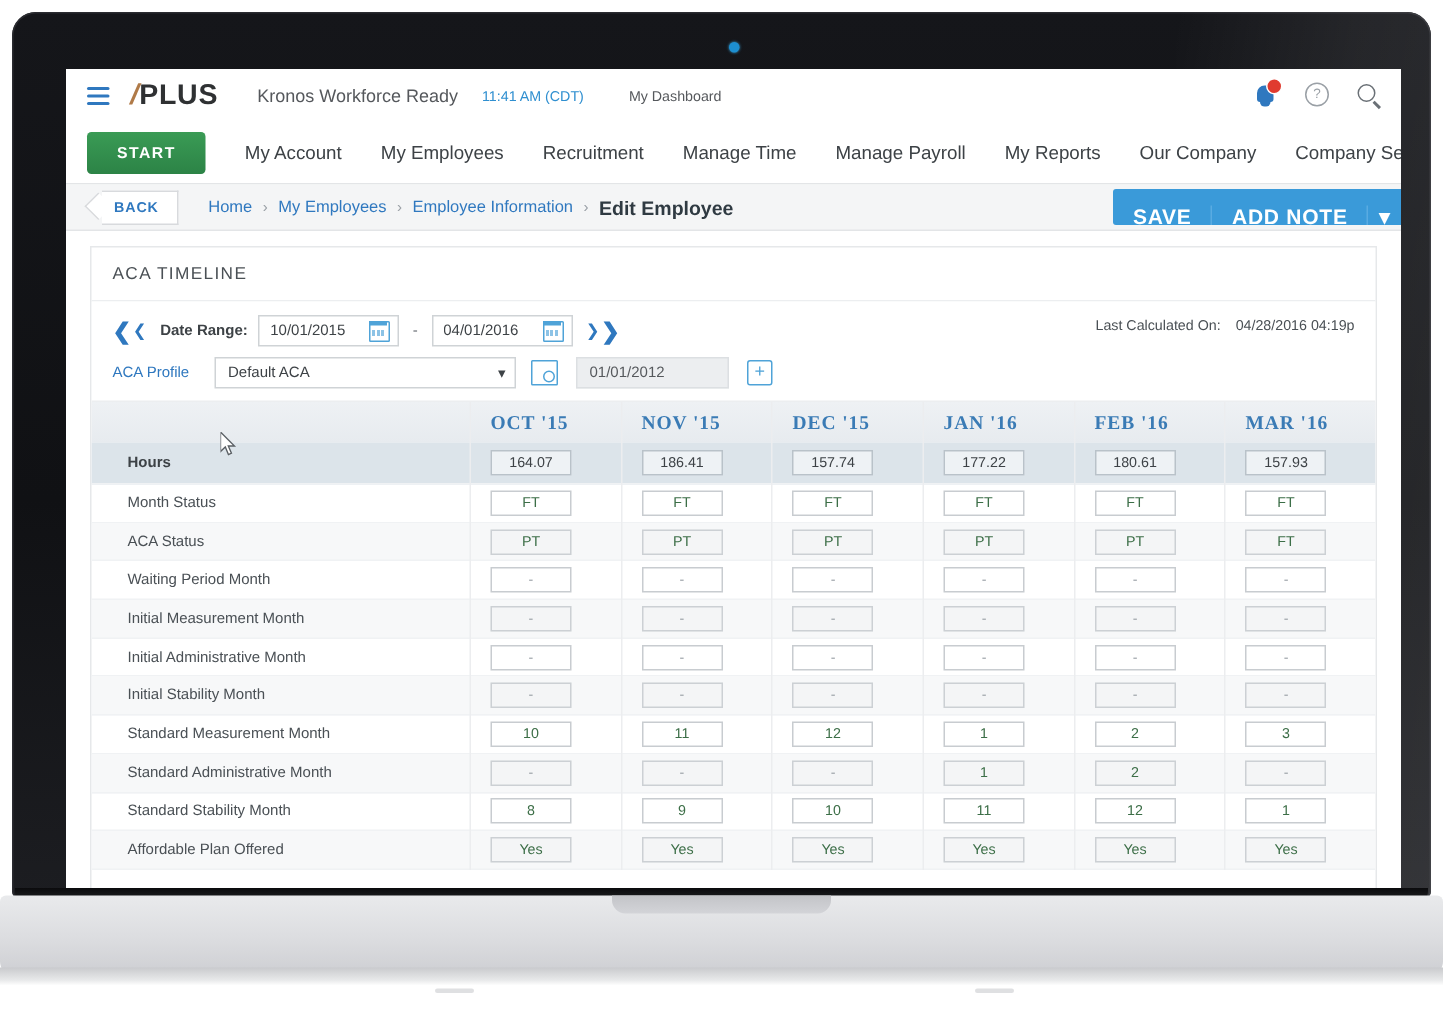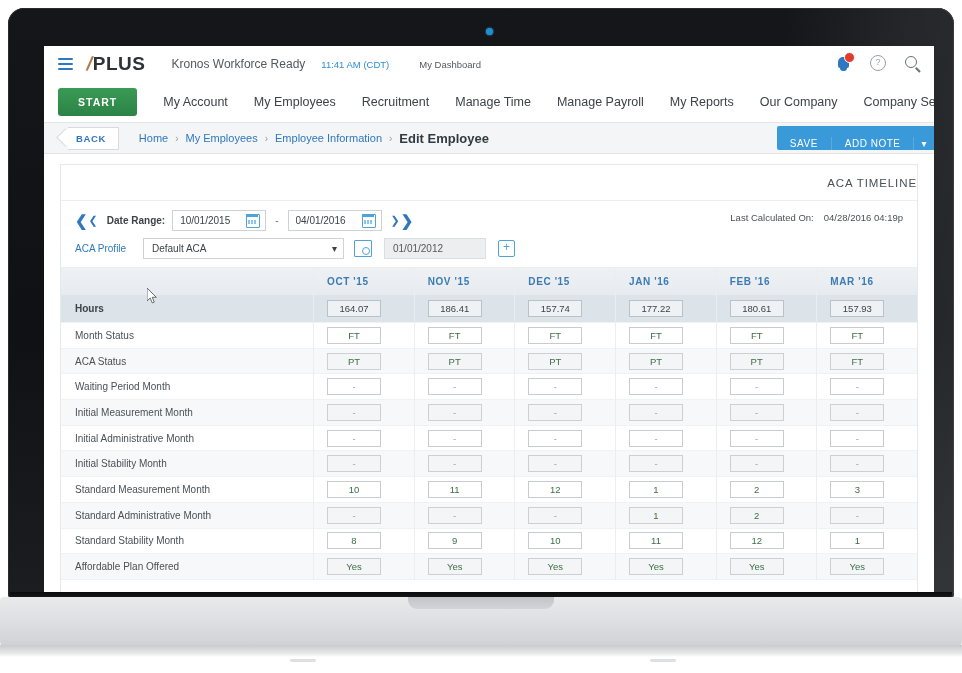--- a/index.html
+++ b/index.html
@@ -90,31 +90,31 @@
     content:"";position:absolute;left:-9px;top:-1px;width:12px;height:12px;
     background:#fff;border-left:1px solid #d8dadd;border-bottom:1px solid #d8dadd;
     transform:rotate(45deg);top:3px;
   }
   .crumbs{display:flex;align-items:center;gap:7px;margin-left:20px;}
   .crumb{font-size:11px;color:#2f78bf;cursor:pointer;}
   .crumb.sep{color:#9aa0a6;font-size:10px;cursor:default;}
   .crumb.current{color:#2f3a42;font-weight:bold;font-size:13px;cursor:default;}
   .actions{position:absolute;right:0;top:3px;display:flex;align-items:stretch;height:24px;
            background:#3a9ad9;border-radius:2px 0 0 2px;overflow:hidden;}
-  .act{color:#fff;font-size:10px;font-weight:normal;letter-spacing:.5px;padding:0 13px;
+  .act{color:#fff;font-size:14px;font-weight:bold;letter-spacing:.5px;padding:0 13px;
        display:flex;align-items:center;cursor:pointer;border-right:1px solid #59abe2;margin-top:11px;}
   .act.caret{padding:0 7px;border-right:none;}
 
   .empbar{height:22px;background:#f4f5f6;display:flex;align-items:center;padding-left:18px;
           border-bottom:2px solid #7ea882;}
   .empbar span{font-size:9.5px;color:#55585c;}
 
   
   .panel{margin:10px 16px 0 16px;background:#fff;border:1px solid #e6e8ea;height:437px;overflow:hidden;position:relative;}
-  .panel-title{font-size:11.5px;color:#4a5055;letter-spacing:.9px;padding:12px 0 11px 14px;border-bottom:1px solid #eceef0;text-align:right;}
+  .panel-title{font-size:11.5px;color:#4a5055;letter-spacing:.9px;padding:12px 0 11px 14px;border-bottom:1px solid #eceef0;}
 
   .filters{padding:9px 14px 8px 14px;border-bottom:1px solid #eceef0;position:relative;background:#fff;}
   .frow{display:flex;align-items:center;}
   .frow+.frow{margin-top:7px;}
   .arw{color:#2f78bf;cursor:pointer;user-select:none;}
   .arw.big{font-size:15px;font-weight:bold;margin-right:1px;}
   .arw.sm{font-size:11px;margin-right:9px;}
   .arw.sm2{font-size:11px;margin-left:9px;margin-right:1px;}
   .flabel{font-size:10px;font-weight:bold;color:#3d4246;margin-right:7px;}
   .dfield{position:relative;width:92px;height:19px;border:1px solid #cfd3d6;background:#fff;display:flex;align-items:center;}
@@ -135,25 +135,25 @@
   .rofield{width:92px;height:19px;background:#eceef0;border:1px solid #dcdfe2;margin-left:12px;display:flex;align-items:center;padding-left:8px;}
   .rofield span{font-size:10px;color:#55585c;}
   .plusbtn{width:15px;height:15px;margin-left:12px;border:1.4px solid #4fa3d8;border-radius:2px;color:#4fa3d8;
            font-size:12px;line-height:13px;text-align:center;cursor:pointer;}
 
   
   .grid{position:relative;}
   .ghead{display:flex;height:27px;align-items:center;
          background:linear-gradient(180deg,#eef1f4 0%,#e7ebef 100%);}
   .ghead .hlabel{width:252px;}
-  .ghead .hcol{flex:1;font-size:10px;font-weight:bold;color:#3a7bb5;letter-spacing:.6px;padding-left:14px;}
+  .ghead .hcol{flex:1;font-size:13px;font-weight:bold;color:#3a7bb5;letter-spacing:.6px;padding-left:14px;font-family:Liberation Serif, serif;}
   .grow{display:flex;align-items:center;height:24.7px;border-bottom:1px solid #f0f2f4;}
   .grow.alt{background:#f7f8f9;}
   .grow.hi{background:#dce4ea;height:27px;}
-  .rlabel{width:252px;font-size:10px;color:#4a5055;padding-left:14px;box-sizing:border-box;}
+  .rlabel{width:252px;font-size:10px;color:#4a5055;padding-left:24px;box-sizing:border-box;}
   .grow.hi .rlabel{font-weight:bold;color:#3d4246;}
   .cell{flex:1;display:flex;align-items:center;padding-left:14px;box-sizing:border-box;}
   .ctl{width:52px;height:15px;border:1px solid #c8ccd0;background:#fff;
        font-size:9.5px;color:#3c6e47;display:flex;align-items:center;justify-content:center;}
   .grow.alt .ctl{background:#f4f5f6;border-color:#ccd0d4;}
   .grow.hi .ctl{width:52px;background:#eef2f5;border-color:#b9c2c9;color:#3d4246;}
   .ctl.dash{color:#9aa0a6;}
   .ctl.num{color:#3c6e47;}
 
   .cursor{position:absolute;left:86px;top:20px;width:11px;height:16px;pointer-events:none;}

